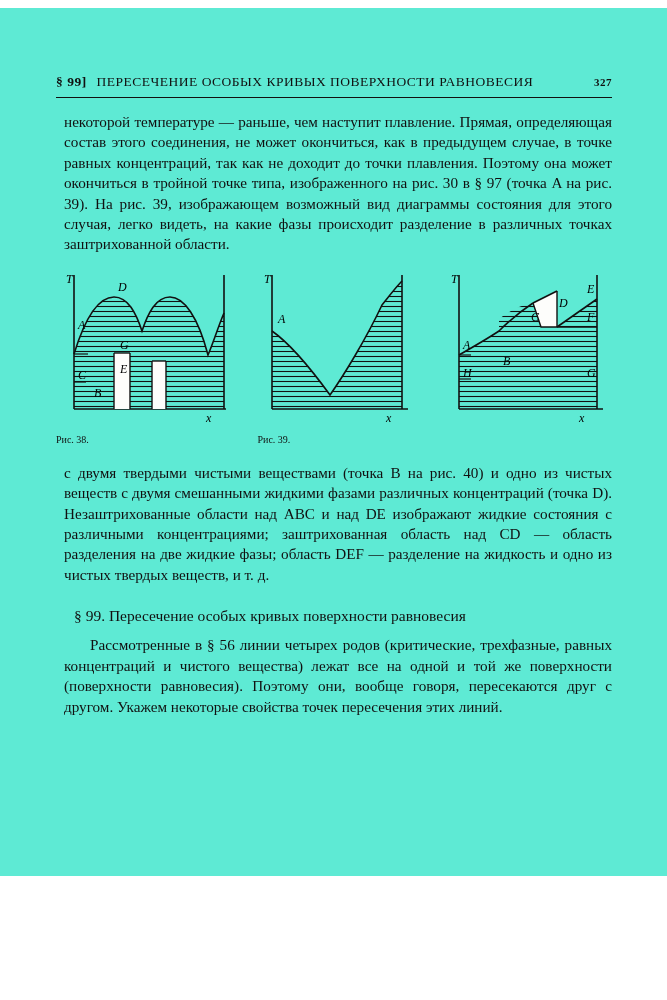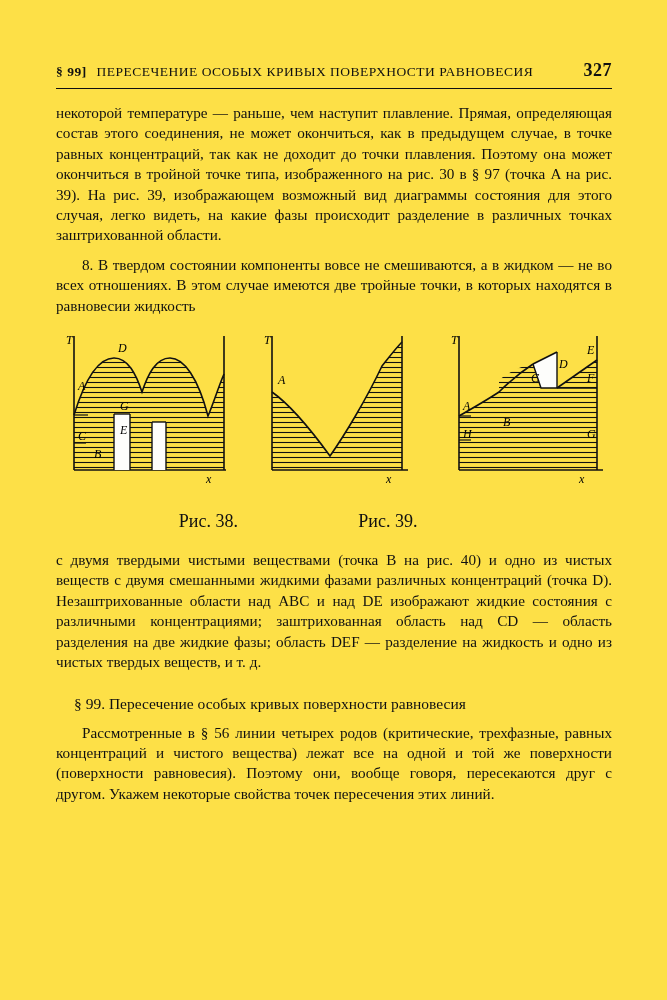--- a/index.html
+++ b/index.html
@@ -10,24 +10,24 @@
   body {
     width: 667px;
     height: 1000px;
     font-family: "Liberation Serif", serif;
     color: #111;
     position: relative;
     overflow: hidden;
   }
   .page {
     position: absolute;
-    left: 0; top: 0;
+    left: 0; top: 8px;
     width: 667px;
-    height: 1000px;
-    background: #fde047;
+    height: 868px;
+    background: #5eead4;
   }
   .content {
     position: absolute;
     left: 56px;
     top: 60px;
     width: 556px;
   }
   
   .header {
     display: flex;
@@ -42,31 +42,32 @@
     white-space: nowrap;
   }
   .header .hd-sec {
     font-weight: bold;
     margin-right: 6px;
   }
   .header .hd-title {
     font-variant: small-caps;
   }
   .header .hd-page {
-    font-size: 18px;
+    font-size: 11px;
     font-weight: bold;
     font-variant: normal;
+    margin-top: 8px;
   }
   .rule {
     border-top: 1px solid #111;
     margin: 3px 0 14px 0;
   }
   
   p.body {
-    margin: 0 0 0 0;
+    margin: 0 0 0 8px;
     font-size: 15.2px;
     line-height: 20.4px;
     text-align: justify;
     text-indent: 0;
     -webkit-hyphens: none;
     hyphens: none;
   }
   p.indent {
     text-indent: 26px;
   }
@@ -77,23 +78,23 @@
   .figs {
     margin-top: 14px;
     display: flex;
     justify-content: space-between;
     align-items: flex-start;
   }
   .fig {
     position: relative;
   }
   .figcap {
-    text-align: right;
-    font-size: 18px;
-    margin-top: 22px;
+    text-align: left;
+    font-size: 10px;
+    margin-top: 6px;
   }
   
   h2.sect {
     font-size: 15.5px;
     font-weight: normal;
     margin: 22px 0 10px 0;
     text-indent: 18px;
   }
   .spacer-lg { height: 18px; }
 </style>
@@ -107,21 +108,20 @@
       <div class="hd-left">
         <span class="hd-sec">§ 99]</span>
         <span class="hd-title">ПЕРЕСЕЧЕНИЕ ОСОБЫХ КРИВЫХ ПОВЕРХНОСТИ РАВНОВЕСИЯ</span>
       </div>
       <div class="hd-page">327</div>
     </div>
     <div class="rule"></div>
 
     <p class="body">некоторой температуре — раньше, чем наступит плавление. Прямая, определяющая состав этого соединения, не может окончиться, как в предыдущем случае, в точке равных концентраций, так как не доходит до точки плавления. Поэтому она может окончиться в тройной точке типа, изображенного на рис. 30 в § 97 (точка A на рис. 39). На рис. 39, изображающем возможный вид диаграммы состояния для этого случая, легко видеть, на какие фазы происходит разделение в различных точках заштрихованной области.</p>
 
-    <p class="body indent gap">8. В твердом состоянии компоненты вовсе не смешиваются, а в жидком — не во всех отношениях. В этом случае имеются две тройные точки, в которых находятся в равновесии жидкость</p>
 
     <div class="figs">
 
       <div class="fig">
         <svg width="182" height="155" viewBox="0 0 182 155">
           <defs>
             <pattern id="hatch38" width="6" height="5" patternUnits="userSpaceOnUse">
               <line x1="0" y1="2.5" x2="6" y2="2.5" stroke="#111" stroke-width="1.1"></line>
             </pattern>
           </defs>

